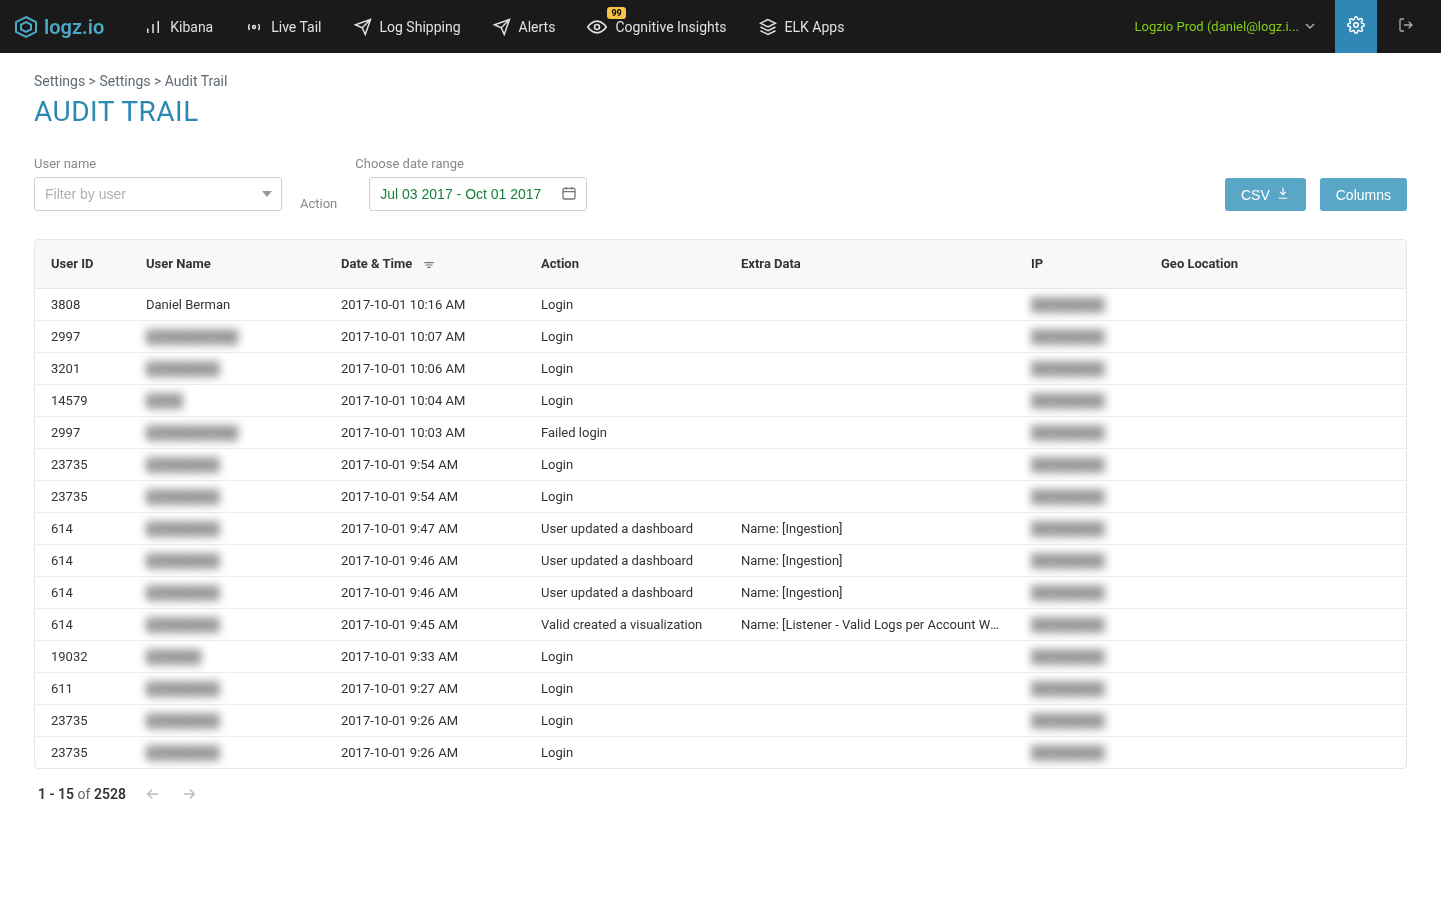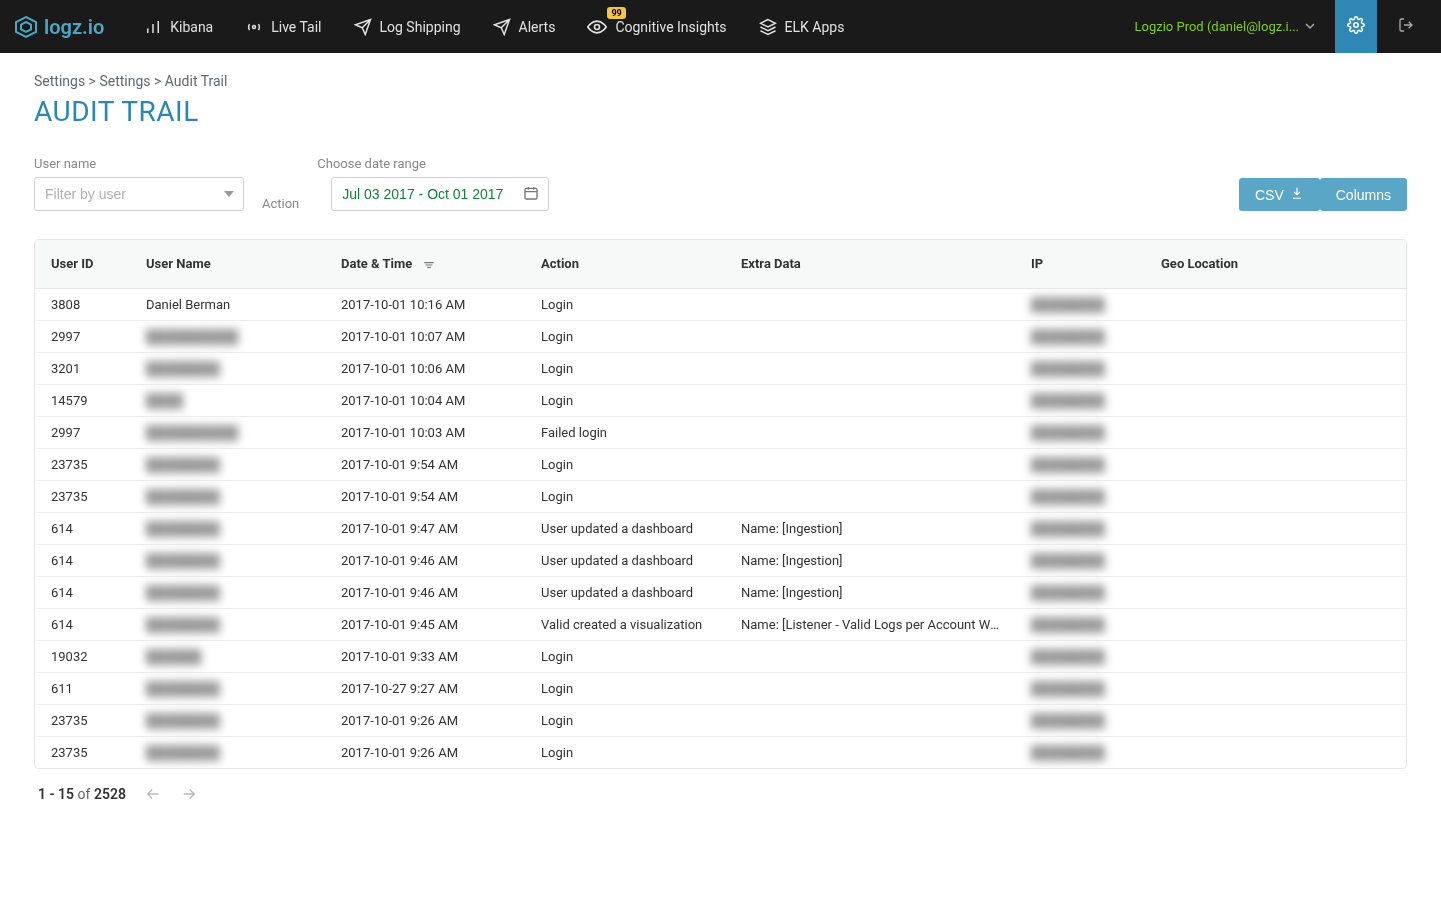--- a/index.html
+++ b/index.html
@@ -15,26 +15,26 @@
   .account { padding: 0 12px; cursor: pointer; display: flex; align-items: center; gap: 6px; }
   .gear-box { background: #2f87b6; width: 42px; height: 53px; display: flex; align-items: center; justify-content: center; cursor: pointer; }
   .logout-box { width: 42px; height: 53px; display: flex; align-items: center; justify-content: center; cursor: pointer; color: #aaa; }
   .content { padding: 20px 34px; }
   .breadcrumb { color: #5f6a73; font-size: 14px; margin-bottom: 6px; }
   .page-title { font-size: 28px; color: #2a88b3; font-weight: 400; letter-spacing: 0.5px; margin-bottom: 28px; }
   .filters { display: flex; align-items: flex-end; gap: 18px; margin-bottom: 28px; }
   .filter-group { display: flex; flex-direction: column; gap: 6px; }
   .filter-label { font-size: 13px; color: #888; }
   .select { position: relative; }
-  .select input, .date-input input { width: 210px; height: 34px; border: 1px solid #d0d0d0; border-radius: 3px; padding: 0 30px 0 10px; font-size: 14px; color: #4d7c0f; background: #fff; }
+  .select input, .date-input input { width: 248px; height: 34px; border: 1px solid #d0d0d0; border-radius: 3px; padding: 0 30px 0 10px; font-size: 14px; color: #4d7c0f; background: #fff; }
   .select::after { content: ""; position: absolute; right: 10px; top: 14px; width: 0; height: 0; border-left: 5px solid transparent; border-right: 5px solid transparent; border-top: 6px solid #999; pointer-events: none; }
   .date-input { position: relative; }
   .date-input input { width: 218px; color: #15803d; margin-left: 14px; }
   .cal-icon { position: absolute; right: 10px; top: 8px; color: #777; }
-  .filters-right { margin-left: auto; display: flex; }
+  .filters-right { margin-left: auto; display: flex; gap: 14px; }
   .btn { background: #5aa6c6; color: #fff; border: none; border-radius: 3px; padding: 8px 16px; font-size: 14px; cursor: pointer; display: inline-flex; align-items: center; gap: 6px; }
   .table-wrap { border: 1px solid #e6e6e6; border-radius: 4px; overflow: hidden; }
   table { width: 100%; border-collapse: collapse; }
   thead th { background: #f7f8f8; text-align: left; font-size: 13px; font-weight: 700; color: #333; padding: 16px; border-bottom: 1px solid #e6e6e6; }
   tbody td { padding: 8px 16px; font-size: 13px; color: #333; border-bottom: 1px solid #eee; height: 32px; vertical-align: middle; white-space: nowrap; overflow: hidden; text-overflow: ellipsis; max-width: 200px; }
   tbody tr:last-child td { border-bottom: none; }
   .blurred { filter: blur(4px); color: #999; }
   .sort-icon { display: inline-flex; margin-left: 6px; vertical-align: middle; }
   .pagination { display: flex; align-items: center; gap: 18px; padding: 16px 4px; font-size: 14px; color: #666; }
   .pagination b { color: #333; font-weight: 600; }
@@ -292,21 +292,21 @@
             <td class="blurred">██████</td>
             <td>2017-10-01 9:33 AM</td>
             <td>Login</td>
             <td></td>
             <td class="blurred">████████</td>
             <td></td>
           </tr>
           <tr>
             <td>611</td>
             <td class="blurred">████████</td>
-            <td>2017-10-27 9:27 AM</td>
+            <td>2017-10-01 9:27 AM</td>
             <td>Login</td>
             <td></td>
             <td class="blurred">████████</td>
             <td></td>
           </tr>
           <tr>
             <td>23735</td>
             <td class="blurred">████████</td>
             <td>2017-10-01 9:26 AM</td>
             <td>Login</td>

